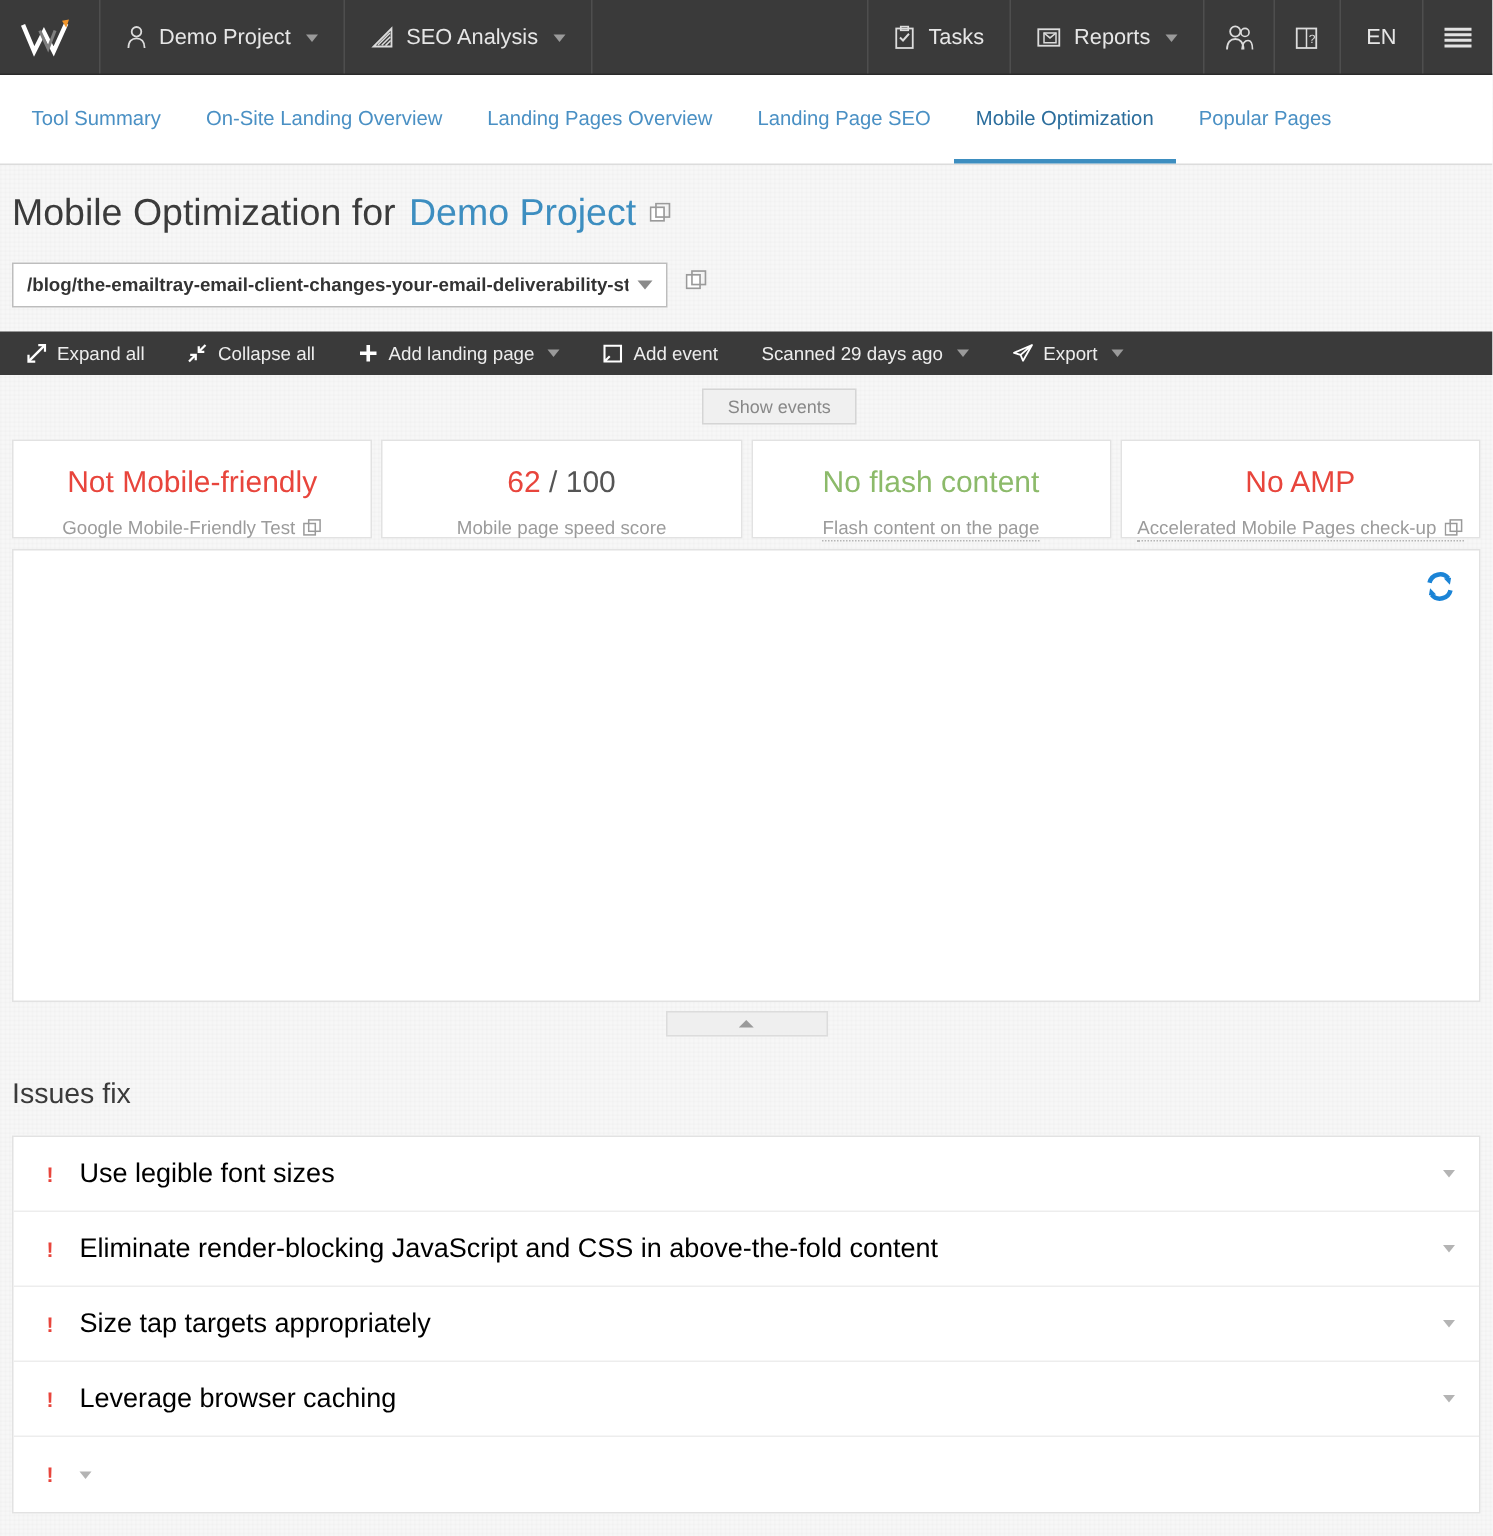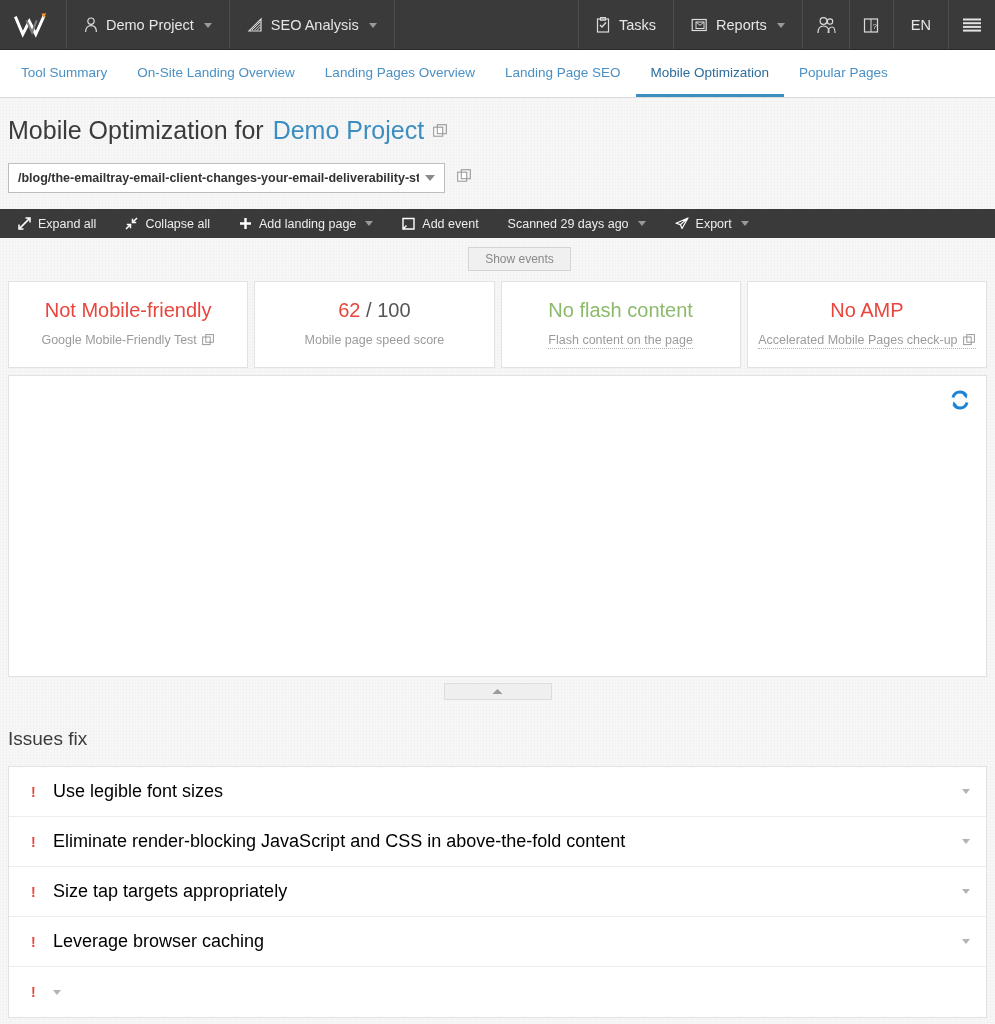--- a/index.html
+++ b/index.html
@@ -52,21 +52,21 @@
   .tb-right .tb-item.icon-only { padding: 0 13px; }
   .caret-dn {
     display:inline-block; width:0; height:0;
     border-left:4px solid transparent; border-right:4px solid transparent;
     border-top:5px solid #9a9a9a; margin-left:2px;
   }
   .ic { display:inline-block; line-height:0; }
 
   
   .navtabs {
-    height: 48px;
+    height: 60px;
     background: #fff;
     border-bottom: 1px solid #dcdcdc;
     display: flex;
     align-items: stretch;
     padding: 0 6px;
     position: relative;
   }
   .navtab {
     display: flex; align-items: center;
     padding: 0 15px;
@@ -135,21 +135,21 @@
     border:1px solid #d5d5d5; background:#f0f0f0;
     font-size:12px; color:#888; padding: 4px 16px;
     cursor:pointer;
     margin-left:44px;
   }
 
   
   .cards { display:flex; gap:6px; padding: 10px 8px 0 8px; }
   .card {
     flex:1; background:#fff; border:1px solid #e2e2e2;
-    height: 87px;
+    height: 66px;
     display:flex; flex-direction:column; align-items:center;
     padding-top: 17px;
   }
   .card .big { font-size: 20px; font-weight: normal; }
   .card .big.red { color:#e8453c; }
   .card .big.green { color:#8cba6a; }
   .card .big .slash { color:#555; }
   .card .sub {
     margin-top: 11px; font-size: 12.5px; color:#9b9b9b;
     display:flex; align-items:center; gap:5px;

